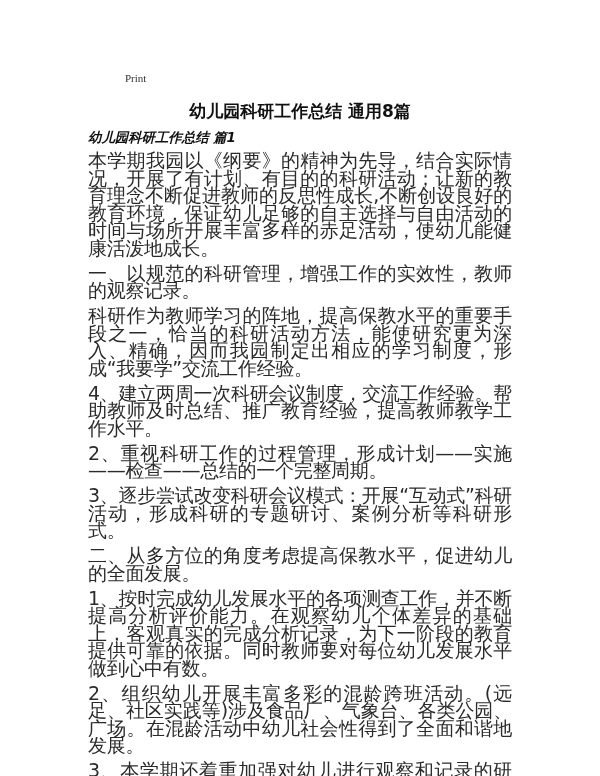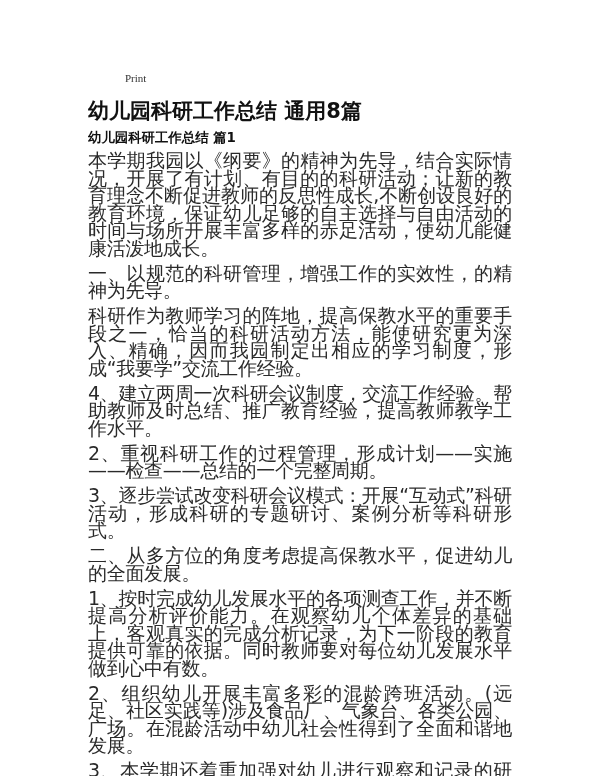--- a/index.html
+++ b/index.html
@@ -1,33 +1,33 @@
 <!DOCTYPE html>
 <html><head>
 <meta charset="utf-8">
 <style>
   html, body { margin: 0; padding: 0; background: #ffffff; }
   body { width: 600px; height: 776px; overflow: hidden; position: relative;
          font-family: "DejaVu Sans", "Liberation Sans", sans-serif; color: #222; }
   .page { position: absolute; left: 88px; top: 70px; width: 424px; }
   .print-label { font-family: "Liberation Serif", "DejaVu Serif", serif; font-size: 11px; color: #333; height: 16px; line-height: 16px; margin-left: 37px; }
-  .doc-title { text-align: left; font-size: 21px; line-height: 24px; margin: 13px 0 6px 0; color: #111; }
+  .doc-title { text-align: center; font-size: 17px; line-height: 24px; margin: 13px 0 6px 0; color: #111; }
   .doc-subtitle { font-size: 13px; line-height: 18px; margin: 0 0 10px 0; color: #333; }
-  .section-heading { font-size: 13.4px; line-height: 18px; font-weight: bold; margin: 0 0 5px 0; color: #111; }
+  .section-heading { font-size: 13.4px; line-height: 18px; font-weight: bold; margin: 0 0 5px 0; color: #111; font-style: italic; }
   .para { font-size: 19px; line-height: 17.5px; margin: 0 0 7.5px 0; color: #2a2a2a; text-align: justify; letter-spacing: -0.3px; }
 </style>
 </head>
 <body>
 
 <div class="page">
   <div class="print-label">Print</div>
   <h1 class="doc-title">幼儿园科研工作总结  通用8篇</h1>
   <div class="section-heading">幼儿园科研工作总结 篇1</div>
   <p class="para">本学期我园以《纲要》的精神为先导，结合实际情况，开展了有计划、有目的的科研活动；让新的教育理念不断促进教师的反思性成长,不断创设良好的教育环境，保证幼儿足够的自主选择与自由活动的时间与场所开展丰富多样的赤足活动，使幼儿能健康活泼地成长。</p>
-  <p class="para">一、以规范的科研管理，增强工作的实效性，的精神为先导。</p>
+  <p class="para">一、以规范的科研管理，增强工作的实效性，教师的观察记录。</p>
   <p class="para">科研作为教师学习的阵地，提高保教水平的重要手段之一，恰当的科研活动方法，能使研究更为深入、精确，因而我园制定出相应的学习制度，形成“我要学”交流工作经验。</p>
   <p class="para">4、建立两周一次科研会议制度，交流工作经验。帮助教师及时总结、推广教育经验，提高教师教学工作水平。</p>
   <p class="para">2、重视科研工作的过程管理，形成计划——实施——检查——总结的一个完整周期。</p>
   <p class="para">3、逐步尝试改变科研会议模式：开展“互动式”科研活动，形成科研的专题研讨、案例分析等科研形式。</p>
   <p class="para">二、从多方位的角度考虑提高保教水平，促进幼儿的全面发展。</p>
   <p class="para">1、按时完成幼儿发展水平的各项测查工作，并不断提高分析评价能力。在观察幼儿个体差异的基础上，客观真实的完成分析记录，为下一阶段的教育提供可靠的依据。同时教师要对每位幼儿发展水平做到心中有数。</p>
   <p class="para">2、组织幼儿开展丰富多彩的混龄跨班活动。(远足、社区实践等)涉及食品厂、气象台、各类公园、广场。在混龄活动中幼儿社会性得到了全面和谐地发展。</p>
   <p class="para">3、本学期还着重加强对幼儿进行观察和记录的研究，使观察记录具有实效性和指导工作的意义。坚持开展各种形式的混龄活动研究，并参加区教育科研课题中期汇报活动，</p>
   <p class="para">下学期科研工作方向：</p>
   <p class="para">1、教师的观察记录</p>

